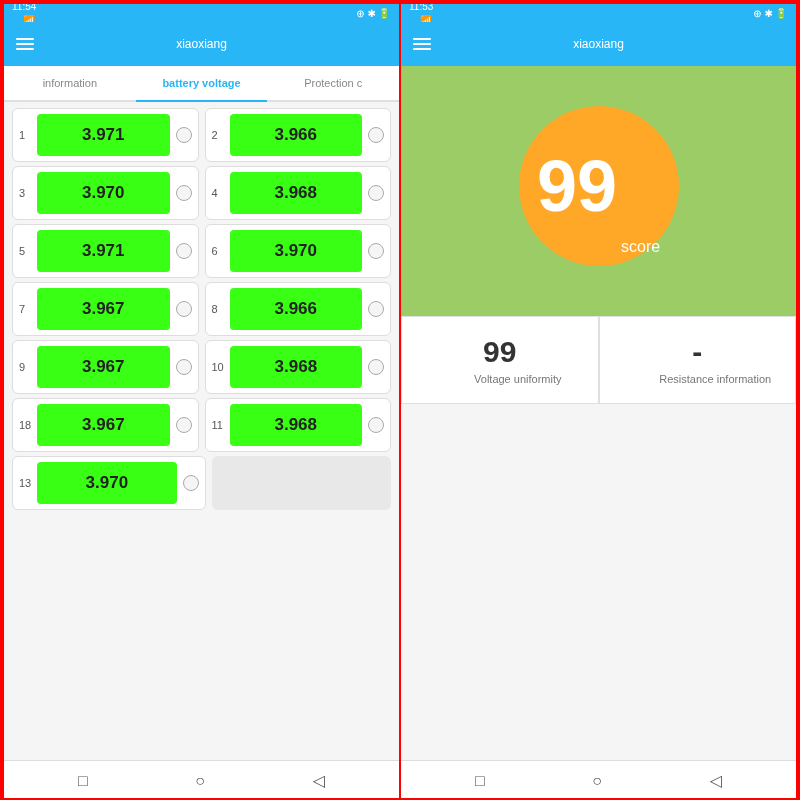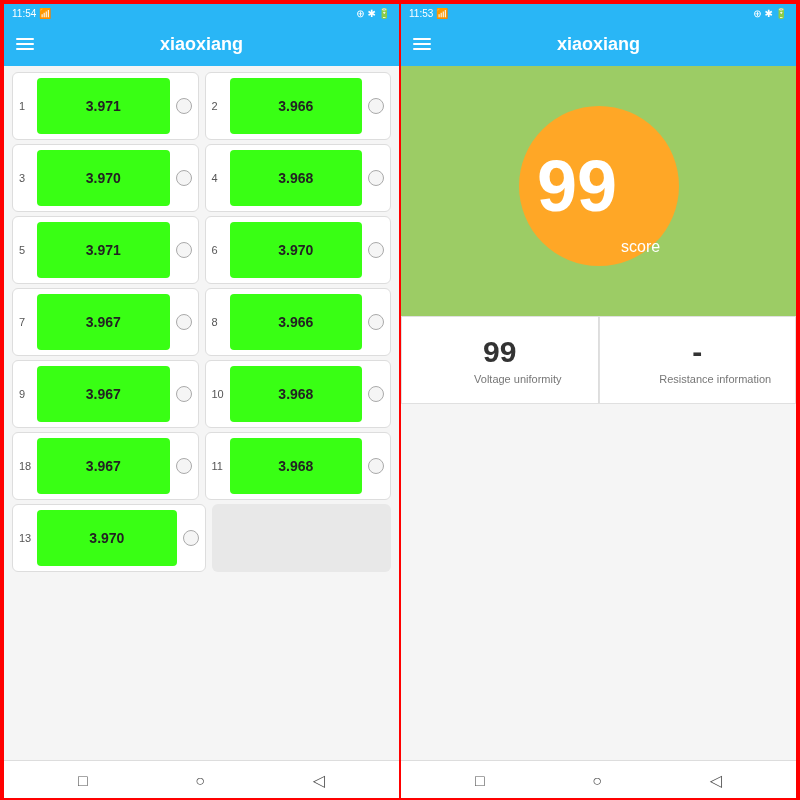--- a/index.html
+++ b/index.html
@@ -27,37 +27,37 @@
     .status-bar {
       background: #29b6f6;
       color: white;
       font-size: 10px;
       padding: 3px 8px;
       display: flex;
       justify-content: space-between;
       align-items: center;
       height: 18px;
     }
-    .status-bar-left { display: flex; gap: 3px; align-items: flex-start; }
+    .status-bar-left { display: flex; gap: 3px; align-items: flex-end; flex-direction: column; }
     .status-bar-right { display: flex; gap: 3px; align-items: center; }
 
     
     .app-bar {
       background: #29b6f6;
       color: white;
       height: 44px;
       display: flex;
       align-items: center;
       justify-content: center;
       position: relative;
       padding: 0 12px;
     }
     .app-bar-title {
-      font-size: 18px;
-      font-weight: bold;
+      font-size: 12px;
+      font-weight: normal;
       color: white;
     }
     .hamburger {
       position: absolute;
       left: 12px;
       display: flex;
       flex-direction: column;
       gap: 3px;
       cursor: pointer;
     }
@@ -123,24 +123,24 @@
       gap: 6px;
     }
     .cell-number {
       font-size: 11px;
       color: #555;
       min-width: 12px;
     }
     .cell-value-box {
       background: #39ff14;
       border-radius: 4px;
-      padding: 20px 8px;
+      padding: 11px 8px;
       flex: 1;
       text-align: center;
-      font-size: 14px;
+      font-size: 17px;
       font-weight: bold;
       color: #222;
     }
     .cell-circle {
       width: 16px;
       height: 16px;
       border-radius: 50%;
       border: 1.5px solid #aaa;
       background: #f5f5f5;
     }
@@ -246,20 +246,25 @@
 
     <div class="app-bar">
       <div class="hamburger">
         <span></span>
           <span></span>
           <span></span>
       </div>
       <span class="app-bar-title">xiaoxiang</span>
     </div>
 
+    <div class="tab-bar">
+      <div class="tab-item">information</div>
+      <div class="tab-item active">battery voltage</div>
+      <div class="tab-item">Protection c</div>
+    </div>
 
     <div class="scroll-content">
       <div class="cell-grid">
 
         <div class="cell-row">
           <div class="cell-item">
             <span class="cell-number">1</span>
             <div class="cell-value-box">3.971</div>
             <div class="cell-circle"></div>
           </div>

